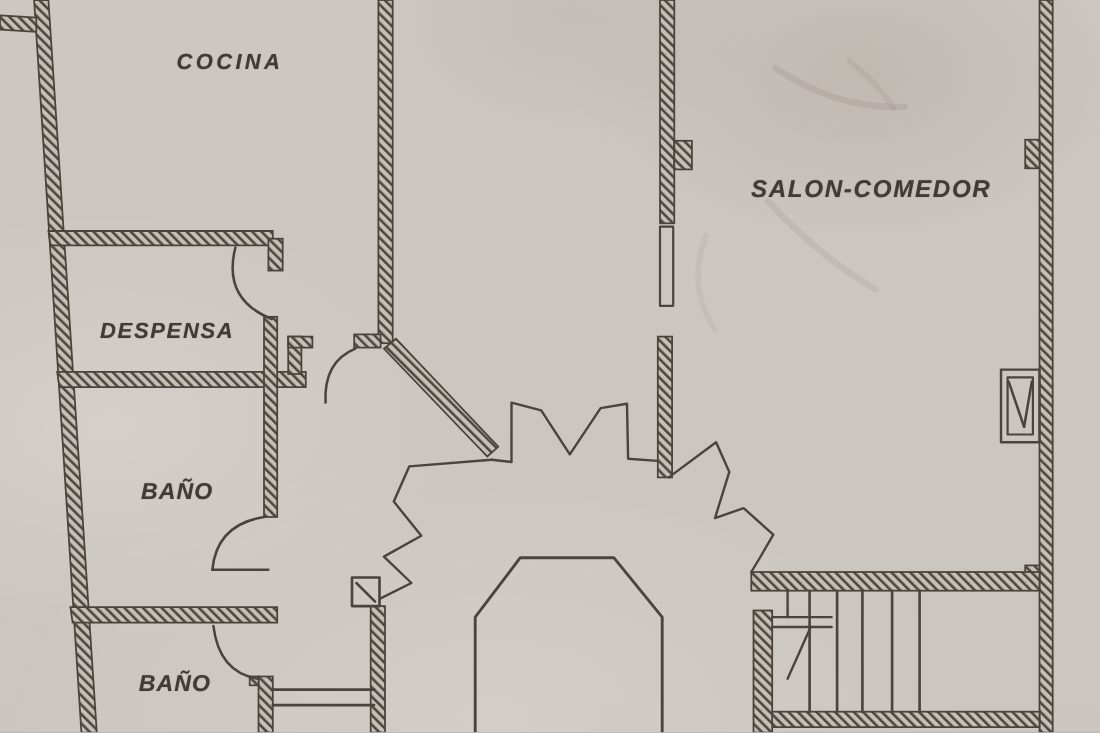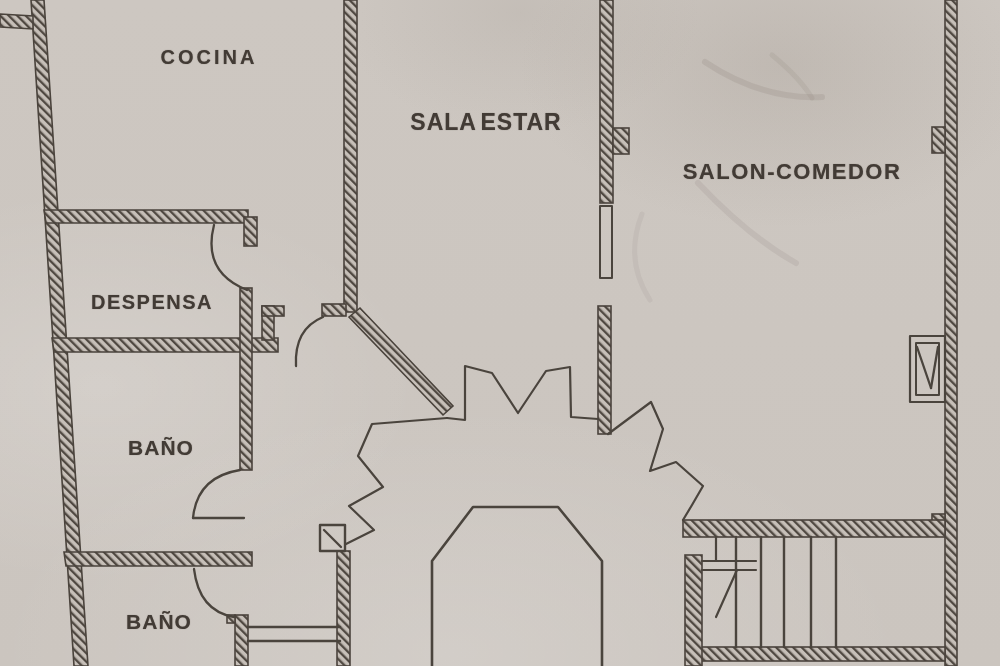--- a/index.html
+++ b/index.html
@@ -19,20 +19,21 @@
   .room-label{
     position:absolute;
     transform:translate(-50%,-50%);
     color:#423b35;
     font-weight:700;
     white-space:nowrap;
     letter-spacing:2px;
     filter:blur(.35px);
     text-shadow:0 0 1px rgba(66,56,48,.55);
     user-select:none;
+    font-style:italic;
   }
 </style>
 </head>
 <body>
 
 <div class="stage">
 
   <svg class="plan" width="1000" height="666" viewBox="0 0 1000 666">
     <defs>
       <pattern id="hatch" width="6" height="6" patternUnits="userSpaceOnUse" patternTransform="rotate(-45)">
@@ -132,21 +133,20 @@
         <line x1="702" y1="561" x2="756" y2="561"></line>
         <line x1="702" y1="570" x2="756" y2="570"></line>
         <line x1="716" y1="537" x2="716" y2="561"></line>
         <line x1="737" y1="570" x2="716" y2="617"></line>
       </g>
     </g>
   </svg>
 
   <div class="room-label" style="left:209px;top:57px;font-size:20px;letter-spacing:3px;">COCINA</div>
 
-  <div class="room-label" style="left:486px;top:122px;font-size:23px;letter-spacing:1px;word-spacing:-3px;">SALA ESTAR</div>
 
   <div class="room-label" style="left:792px;top:172px;font-size:22px;letter-spacing:1.5px;">SALON-COMEDOR</div>
 
   <div class="room-label" style="left:152px;top:302px;font-size:20px;letter-spacing:1.5px;">DESPENSA</div>
 
   <div class="room-label" style="left:161px;top:448px;font-size:21px;letter-spacing:1px;">BAÑO</div>
 
   <div class="room-label" style="left:159px;top:622px;font-size:21px;letter-spacing:1px;">BAÑO</div>
 </div>
 

